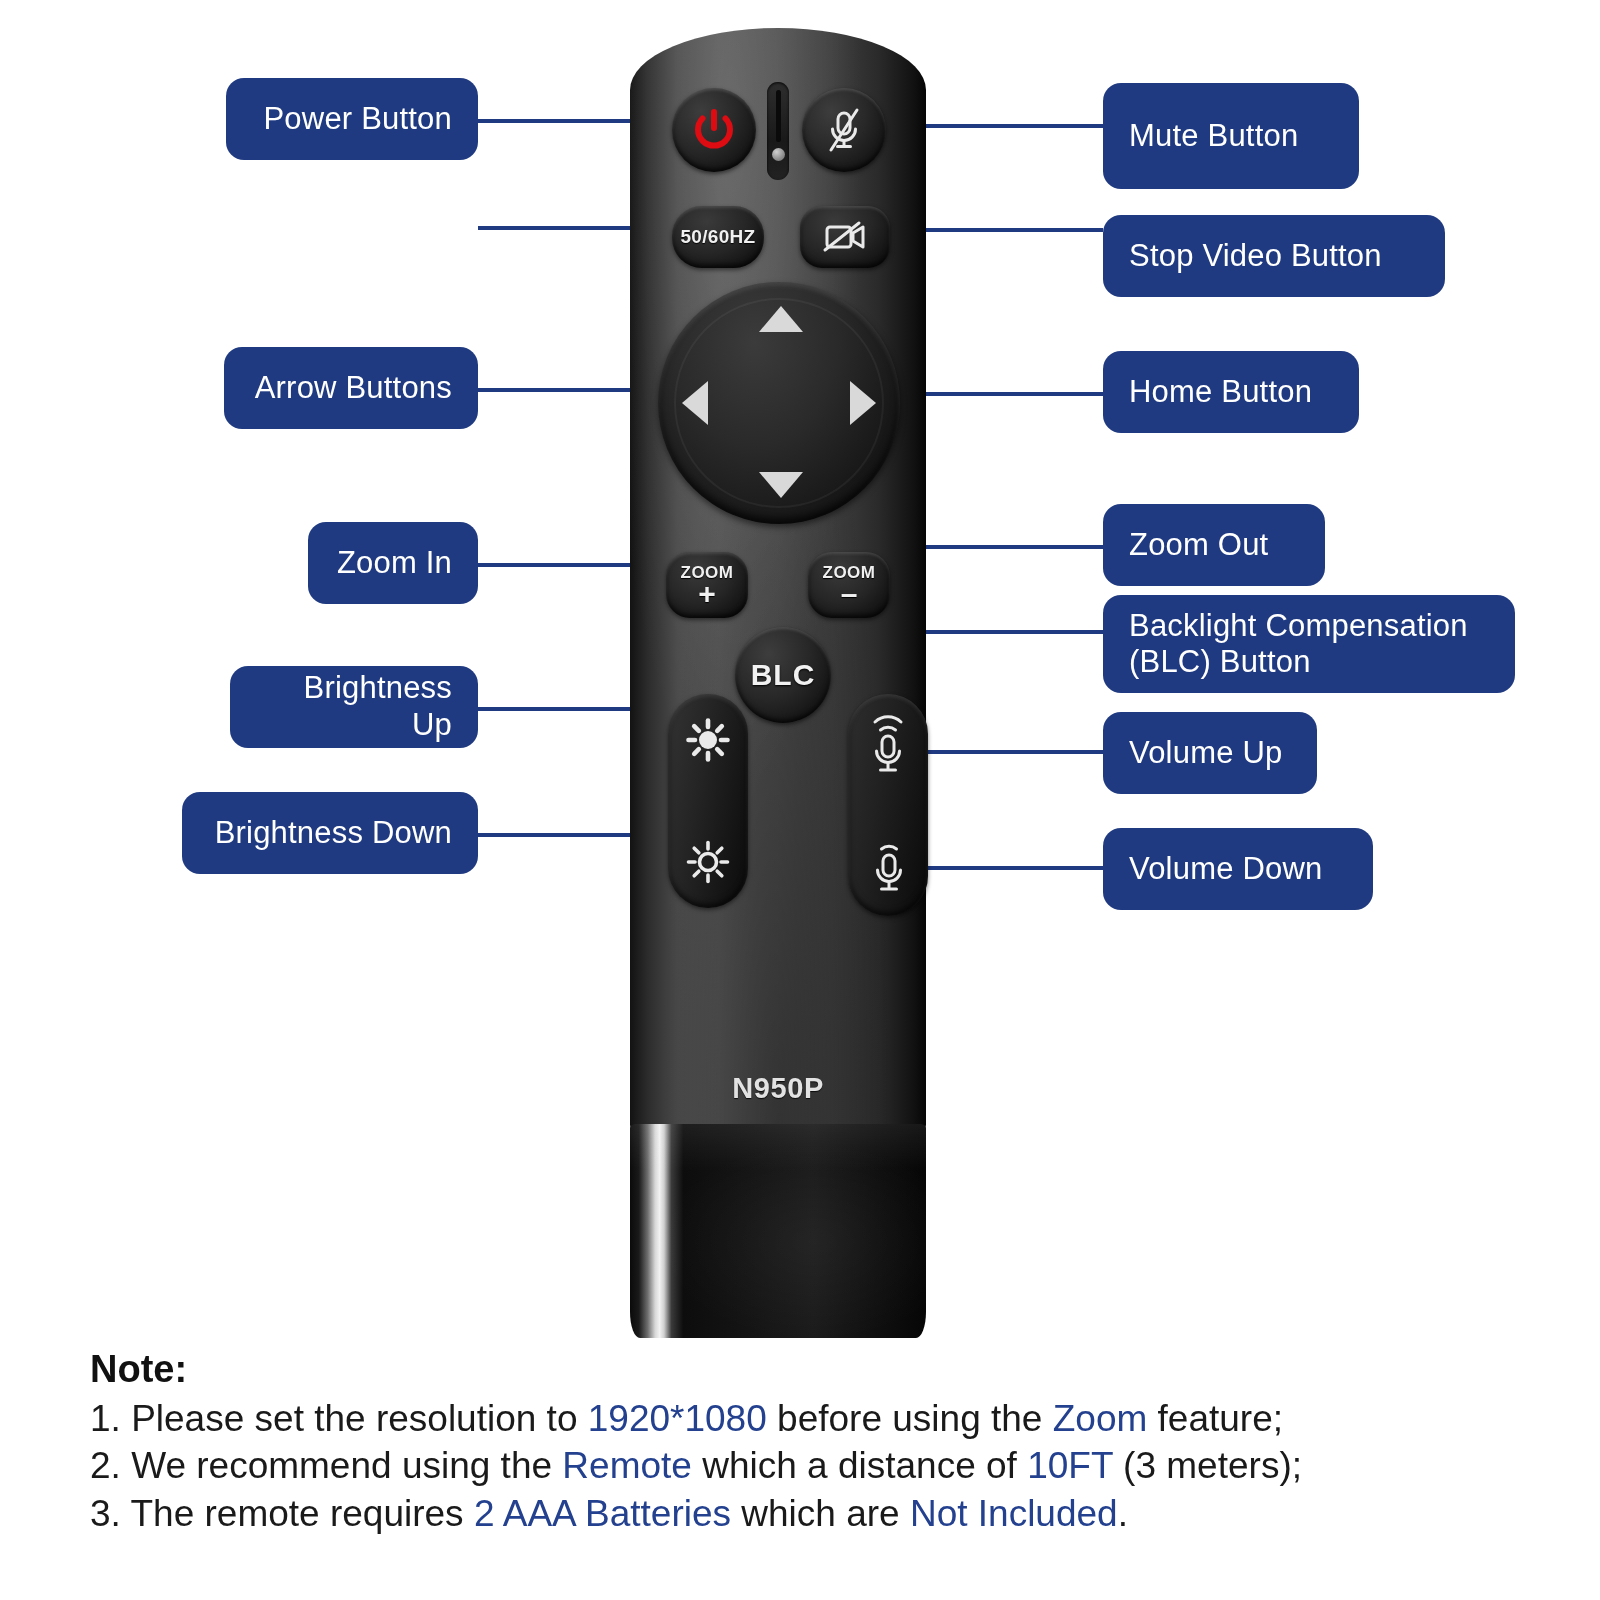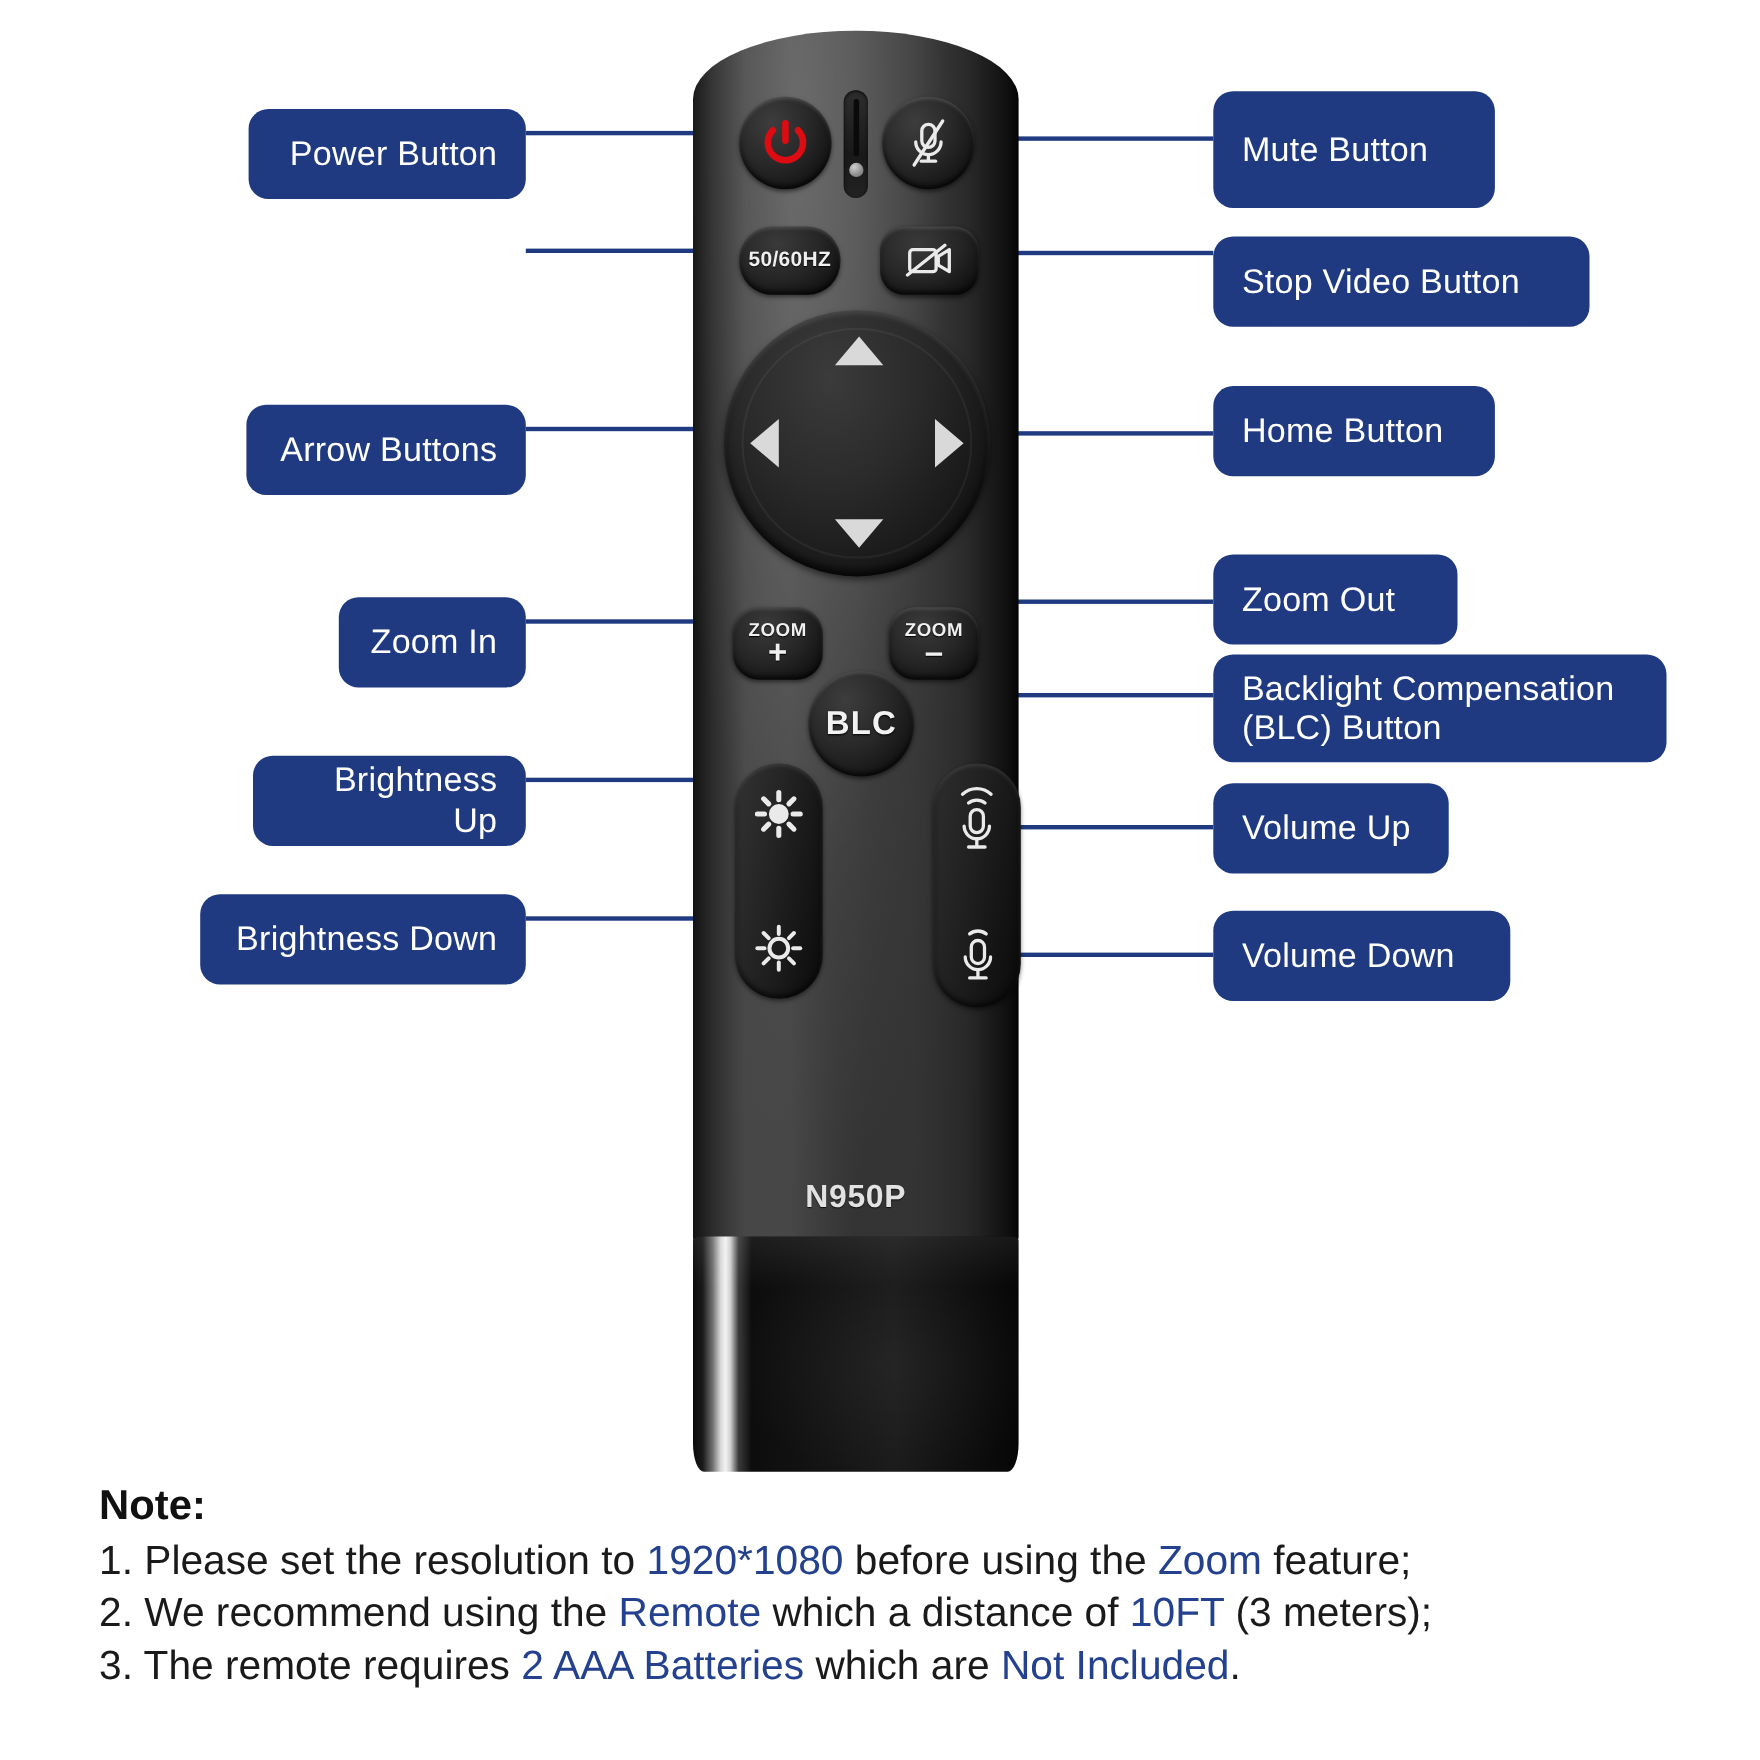--- a/index.html
+++ b/index.html
@@ -11,21 +11,21 @@
     position:absolute;
     background:#1f3a80;
     color:#ffffff;
     border-radius:18px;
     display:flex;align-items:center;
     font-size:31px;
     letter-spacing:.2px;
     box-sizing:border-box;
     line-height:1.18;
   }
-  .badge.l{justify-content:flex-end;padding:0 26px 0 26px;text-align:right;margin-top:21px;}
+  .badge.l{justify-content:flex-end;padding:0 26px 0 26px;text-align:right;}
   .badge.r{justify-content:flex-start;padding:0 26px 0 26px;text-align:left;}
   .badge.two{line-height:1.15;}
 
   
   .line{position:absolute;background:#1f3a80;height:4px;}
 
   
   #remote{
     position:absolute;left:630px;top:28px;width:296px;height:1310px;
   }
@@ -138,21 +138,21 @@
   #arr-left{left:24px;top:99px;border-top:22px solid transparent;border-bottom:22px solid transparent;border-right:26px solid #d9d9d9;}
   #arr-right{left:192px;top:99px;border-top:22px solid transparent;border-bottom:22px solid transparent;border-left:26px solid #d9d9d9;}
 
   
   #btn-zoomin{left:36px;top:524px;width:82px;height:66px;border-radius:24px;flex-direction:column;}
   #btn-zoomout{left:178px;top:524px;width:82px;height:66px;border-radius:24px;flex-direction:column;}
   .zoom-word{font-size:17px;font-weight:bold;color:#f0f0f0;letter-spacing:.5px;text-shadow:0 1px 1px #000;line-height:1;}
   .zoom-sign{font-size:30px;font-weight:bold;color:#f0f0f0;line-height:.8;text-shadow:0 1px 1px #000;margin-top:1px;}
 
   
-  #btn-blc{left:105px;top:582px;width:96px;height:96px;}
+  #btn-blc{left:105px;top:599px;width:96px;height:96px;}
   .blc-txt{font-size:30px;font-weight:bold;color:#f2f2f2;letter-spacing:1px;text-shadow:0 1px 2px #000;}
 
   
   #rocker-bright{left:38px;top:666px;width:80px;height:214px;border-radius:40px;
     background:linear-gradient(100deg,#333 0%,#242424 40%,#141414 78%,#0b0b0b 100%);
     box-shadow:inset 0 2px 4px rgba(255,255,255,.13), inset 0 -3px 6px rgba(0,0,0,.8), 0 2px 4px rgba(0,0,0,.5);}
   #rocker-vol{left:218px;top:666px;width:80px;height:222px;border-radius:40px;
     background:linear-gradient(100deg,#2e2e2e 0%,#212121 40%,#121212 78%,#090909 100%);
     box-shadow:inset 0 2px 4px rgba(255,255,255,.13), inset 0 -3px 6px rgba(0,0,0,.8), 0 2px 4px rgba(0,0,0,.5);}
   .rockglyph{position:absolute;display:flex;align-items:center;justify-content:center;}

